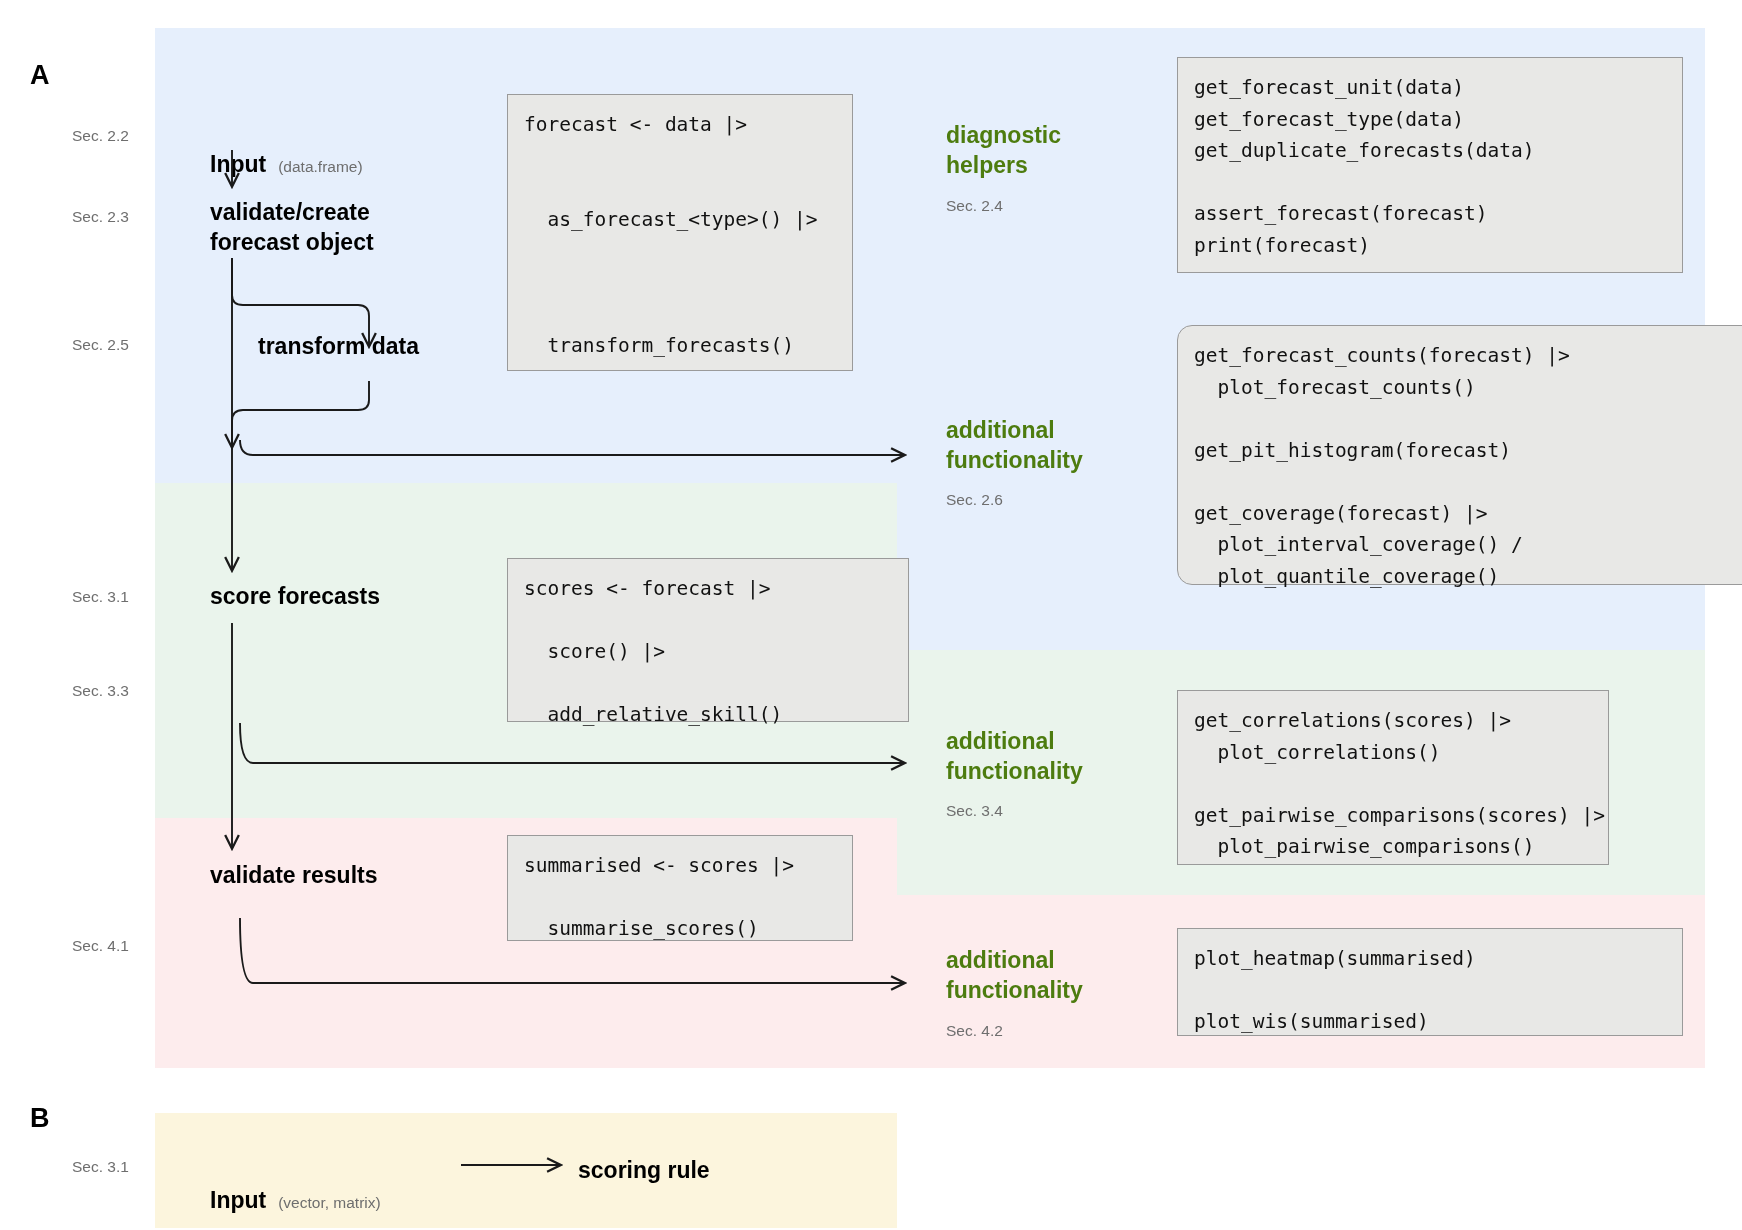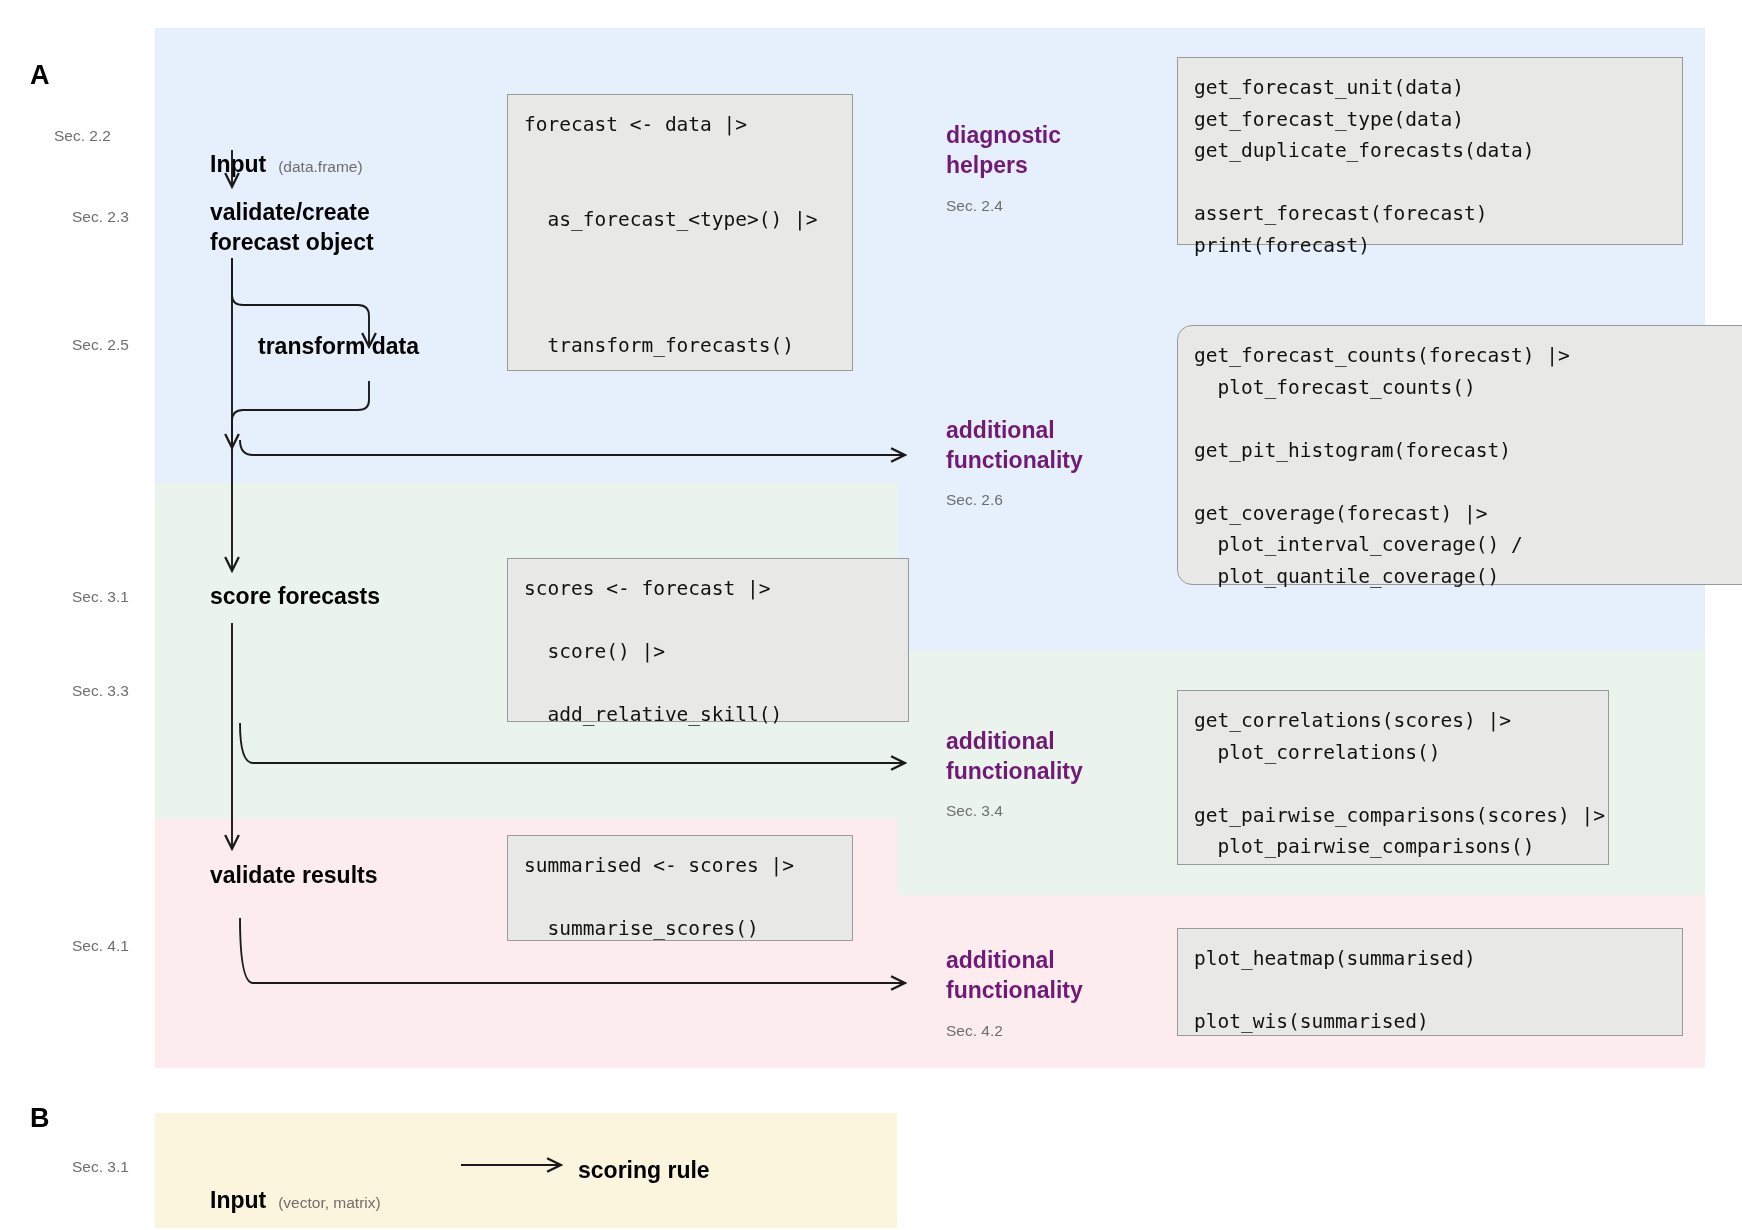--- a/index.html
+++ b/index.html
@@ -59,21 +59,21 @@
     font-weight: normal;
     font-size: 15.5px;
     color: #6e6e6e;
   }
 
   
   .rhead {
     position: absolute;
     font-weight: bold;
     font-size: 23px;
-    color: #701a75;
+    color: #4d7c0f;
     line-height: 1.32;
     white-space: pre-line;
   }
 
   
   .codebox {
     position: absolute;
     background: #e8e8e6;
     border: 1.3px solid #9a9a9a;
     box-sizing: border-box;
@@ -100,21 +100,21 @@
 <div class="band" id="band-blue"></div>
 <div class="band" id="band-green"></div>
 <div class="band" id="band-green2"></div>
 <div class="band" id="band-pink"></div>
 <div class="band" id="band-pink2"></div>
 <div class="band" id="band-yellow"></div>
 
 <div class="panel-letter" id="panel-a-letter">A</div>
 <div class="panel-letter" id="panel-b-letter">B</div>
 
-<div class="sec-label" style="left:54px;  top:127px;">Sec. 2.2</div>
+<div class="sec-label" style="left:72px;  top:127px;">Sec. 2.2</div>
 <div class="sec-label" style="left:72px;  top:208px;">Sec. 2.3</div>
 <div class="sec-label" style="left:72px;  top:336px;">Sec. 2.5</div>
 <div class="sec-label" style="left:946px; top:197px;">Sec. 2.4</div>
 <div class="sec-label" style="left:946px; top:491px;">Sec. 2.6</div>
 <div class="sec-label" style="left:72px;  top:588px;">Sec. 3.1</div>
 <div class="sec-label" style="left:72px;  top:682px;">Sec. 3.3</div>
 <div class="sec-label" style="left:946px; top:802px;">Sec. 3.4</div>
 <div class="sec-label" style="left:72px;  top:937px;">Sec. 4.1</div>
 <div class="sec-label" style="left:946px; top:1022px;">Sec. 4.2</div>
 <div class="sec-label" style="left:72px;  top:1158px;">Sec. 3.1</div>
@@ -143,21 +143,21 @@
 
 <div class="codebox" style="left:507px; top:94px;  width:346px; height:277px;">forecast &lt;- data |&gt;
 
 
   as_forecast_&lt;type&gt;() |&gt;
 
 
 
   transform_forecasts()</div>
 
-<div class="codebox" style="left:1177px; top:57px; width:506px; height:188px;">get_forecast_unit(data)
+<div class="codebox" style="left:1177px; top:57px; width:506px; height:216px;">get_forecast_unit(data)
 get_forecast_type(data)
 get_duplicate_forecasts(data)
 
 assert_forecast(forecast)
 print(forecast)</div>
 
 <div class="codebox" style="left:1177px; top:325px; width:598px; height:260px;border-radius:15px;">get_forecast_counts(forecast) |&gt;
   plot_forecast_counts()
 
 get_pit_histogram(forecast)

